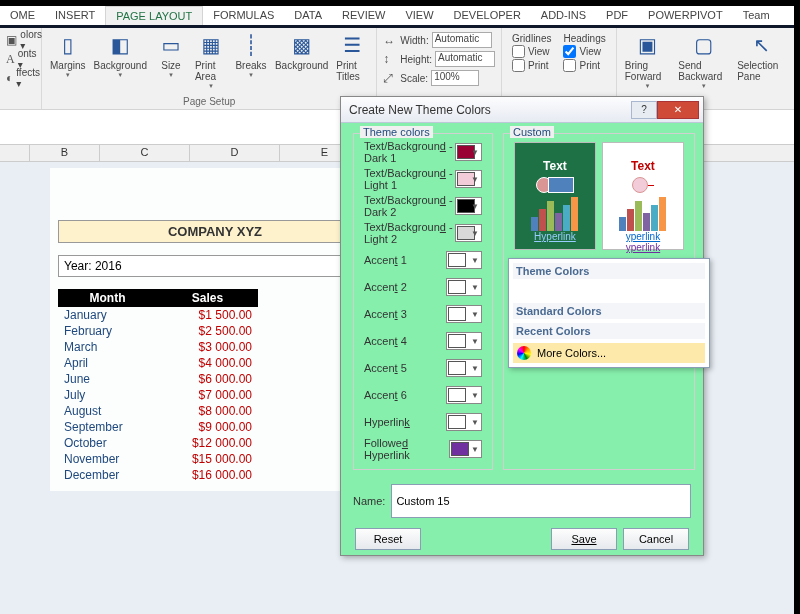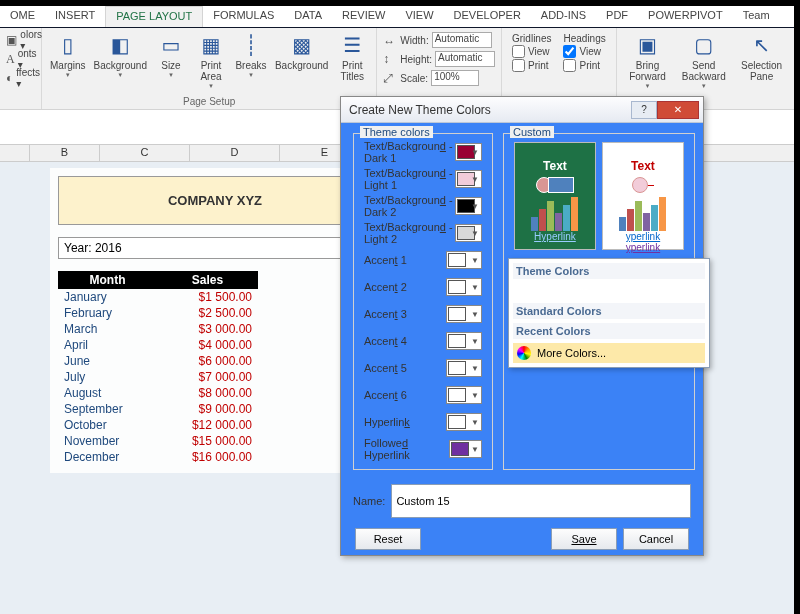--- a/index.html
+++ b/index.html
@@ -1,47 +1,47 @@
 <!DOCTYPE html>
 <html><head>
 <meta charset="utf-8">
 <style>
 * { box-sizing: border-box; margin: 0; padding: 0; font-family: 'Segoe UI', Tahoma, sans-serif; }
 body { background: #000; width: 800px; height: 614px; overflow: hidden; position: relative; }
 .excel-window { position: absolute; top: 6px; left: 0; right: 6px; bottom: 6px; background: #fff; }
-.ribbon-tabs { display: flex; height: 22px; background: #fff; border-bottom: 1px solid #0f172a; font-size: 11px; }
+.ribbon-tabs { display: flex; height: 22px; background: #fff; border-bottom: 3px solid #0f172a; font-size: 11px; }
 .ribbon-tabs .tab { padding: 3px 10px; color: #444; cursor: default; }
 .ribbon-tabs .tab.active { background: #f1f1f1; color: #217346; border: 1px solid #d4d4d4; border-bottom: none; }
 .ribbon { display: flex; height: 82px; background: #f1f1f1; border-bottom: 1px solid #d4d4d4; font-size: 10px; color: #444; }
 .ribbon-group { display: flex; flex-direction: column; border-right: 1px solid #d9d9d9; padding: 1px 4px 1px 4px; }
 .ribbon-group-items { display: flex; flex: 1; align-items: flex-start; }
 .ribbon-group-label { text-align: center; font-size: 10px; color: #666; padding-bottom: 1px; }
 .ribbon-btn { display: flex; flex-direction: column; align-items: center; padding: 2px 4px; cursor: default; }
 .ribbon-btn .ico { width: 32px; height: 28px; display: flex; align-items: center; justify-content: center; color: #2a579a; font-size: 20px; }
-.ribbon-btn .lbl { font-size: 10px; text-align: center; line-height: 11px; margin-top: 1px; }
+.ribbon-btn .lbl { font-size: 10px; line-height: 11px; margin-top: 1px; }
 .ribbon-btn .caret { font-size: 7px; color: #666; }
 .ribbon-stack { display: flex; flex-direction: column; gap: 1px; padding: 2px; }
 .ribbon-row { display: flex; align-items: center; font-size: 10px; gap: 3px; height: 18px; }
 .ribbon-row .ico-sm { width: 14px; font-size: 12px; color: #555; }
 .ribbon-row select, .ribbon-row .combo { font-size: 10px; border: 1px solid #aaa; background: #fff; height: 16px; padding: 0 2px; }
 .ribbon-chk { display: flex; align-items: center; gap: 3px; font-size: 10px; }
 .grid-area { position: relative; background: #fff; }
 .col-headers { display: flex; height: 18px; background: #f0f0f0; border-top: 1px solid #ccc; border-bottom: 1px solid #ccc; font-size: 11px; }
 .col-h { border-right: 1px solid #ccc; text-align: center; color: #333; padding-top: 1px; }
 .sheet { position: relative; background: #e8eef4; height: 460px; }
 .sheet-inner { position: absolute; left: 50px; top: 6px; width: 330px; background: #fcfdfd; padding: 8px; }
-.company-hdr { background: #fdf2cc; border: 1px solid #999; padding: 16px; font-weight: bold; font-size: 13px; text-align: center; color: #333; }
+.company-hdr { background: #fdf2cc; border: 1px solid #999; padding: 3px; font-weight: bold; font-size: 13px; text-align: center; color: #333; margin-top: 44px; }
 .year-row { border: 1px solid #999; padding: 3px 5px; font-size: 12px; margin-top: 12px; background:#fff; }
 .data-table { width: 200px; margin-top: 12px; border-collapse: collapse; font-size: 12px; }
 .data-table th { background: #000; color: #fff; padding: 2px 6px; text-align: center; font-weight: bold; }
 .data-table td { padding: 1px 6px; }
 .data-table td.m { color: #1f497d; }
 .data-table td.s { color: #c00000; text-align: right; }
 
-.dialog { position: absolute; left: 340px; top: 96px; width: 364px; height: 460px; background: #3b82f6; border: 1px solid #888; box-shadow: 2px 2px 6px rgba(0,0,0,.3); }
+.dialog { position: absolute; left: 340px; top: 96px; width: 364px; height: 460px; background: #86efac; border: 1px solid #888; box-shadow: 2px 2px 6px rgba(0,0,0,.3); }
 .dialog-title { display: flex; justify-content: space-between; align-items: center; height: 26px; background: linear-gradient(#fdfdfe,#e6eaf2); border-bottom: 1px solid #bcc7d8; padding: 0 4px 0 8px; font-size: 12px; color: #333; }
 .dlg-btns { display: flex; gap: 0; }
 .dlg-tb { width: 26px; height: 18px; border: 1px solid #a9b8cf; background: #e7ecf3; display:flex; align-items:center; justify-content:center; font-size: 10px; color:#333; }
 .dlg-tb.close { background: #d04b37; color:#fff; width: 42px; border-color:#a33; }
 .dialog-body { padding: 10px 12px 8px 12px; font-size: 11px; color: #333; }
 .fieldset { border: 1px solid #d0d0d0; padding: 8px 10px 10px 10px; position: relative; margin-bottom: 10px; }
 .fieldset-label { position: absolute; top: -8px; left: 6px; background: #f0f0f0; padding: 0 3px; color: #1f497d; font-size: 11px; }
 .theme-side { display: flex; gap: 10px; }
 .theme-list { flex: 1; display: flex; flex-direction: column; gap: 7px; }
 .theme-row { display: flex; justify-content: space-between; align-items: center; height: 20px; }

